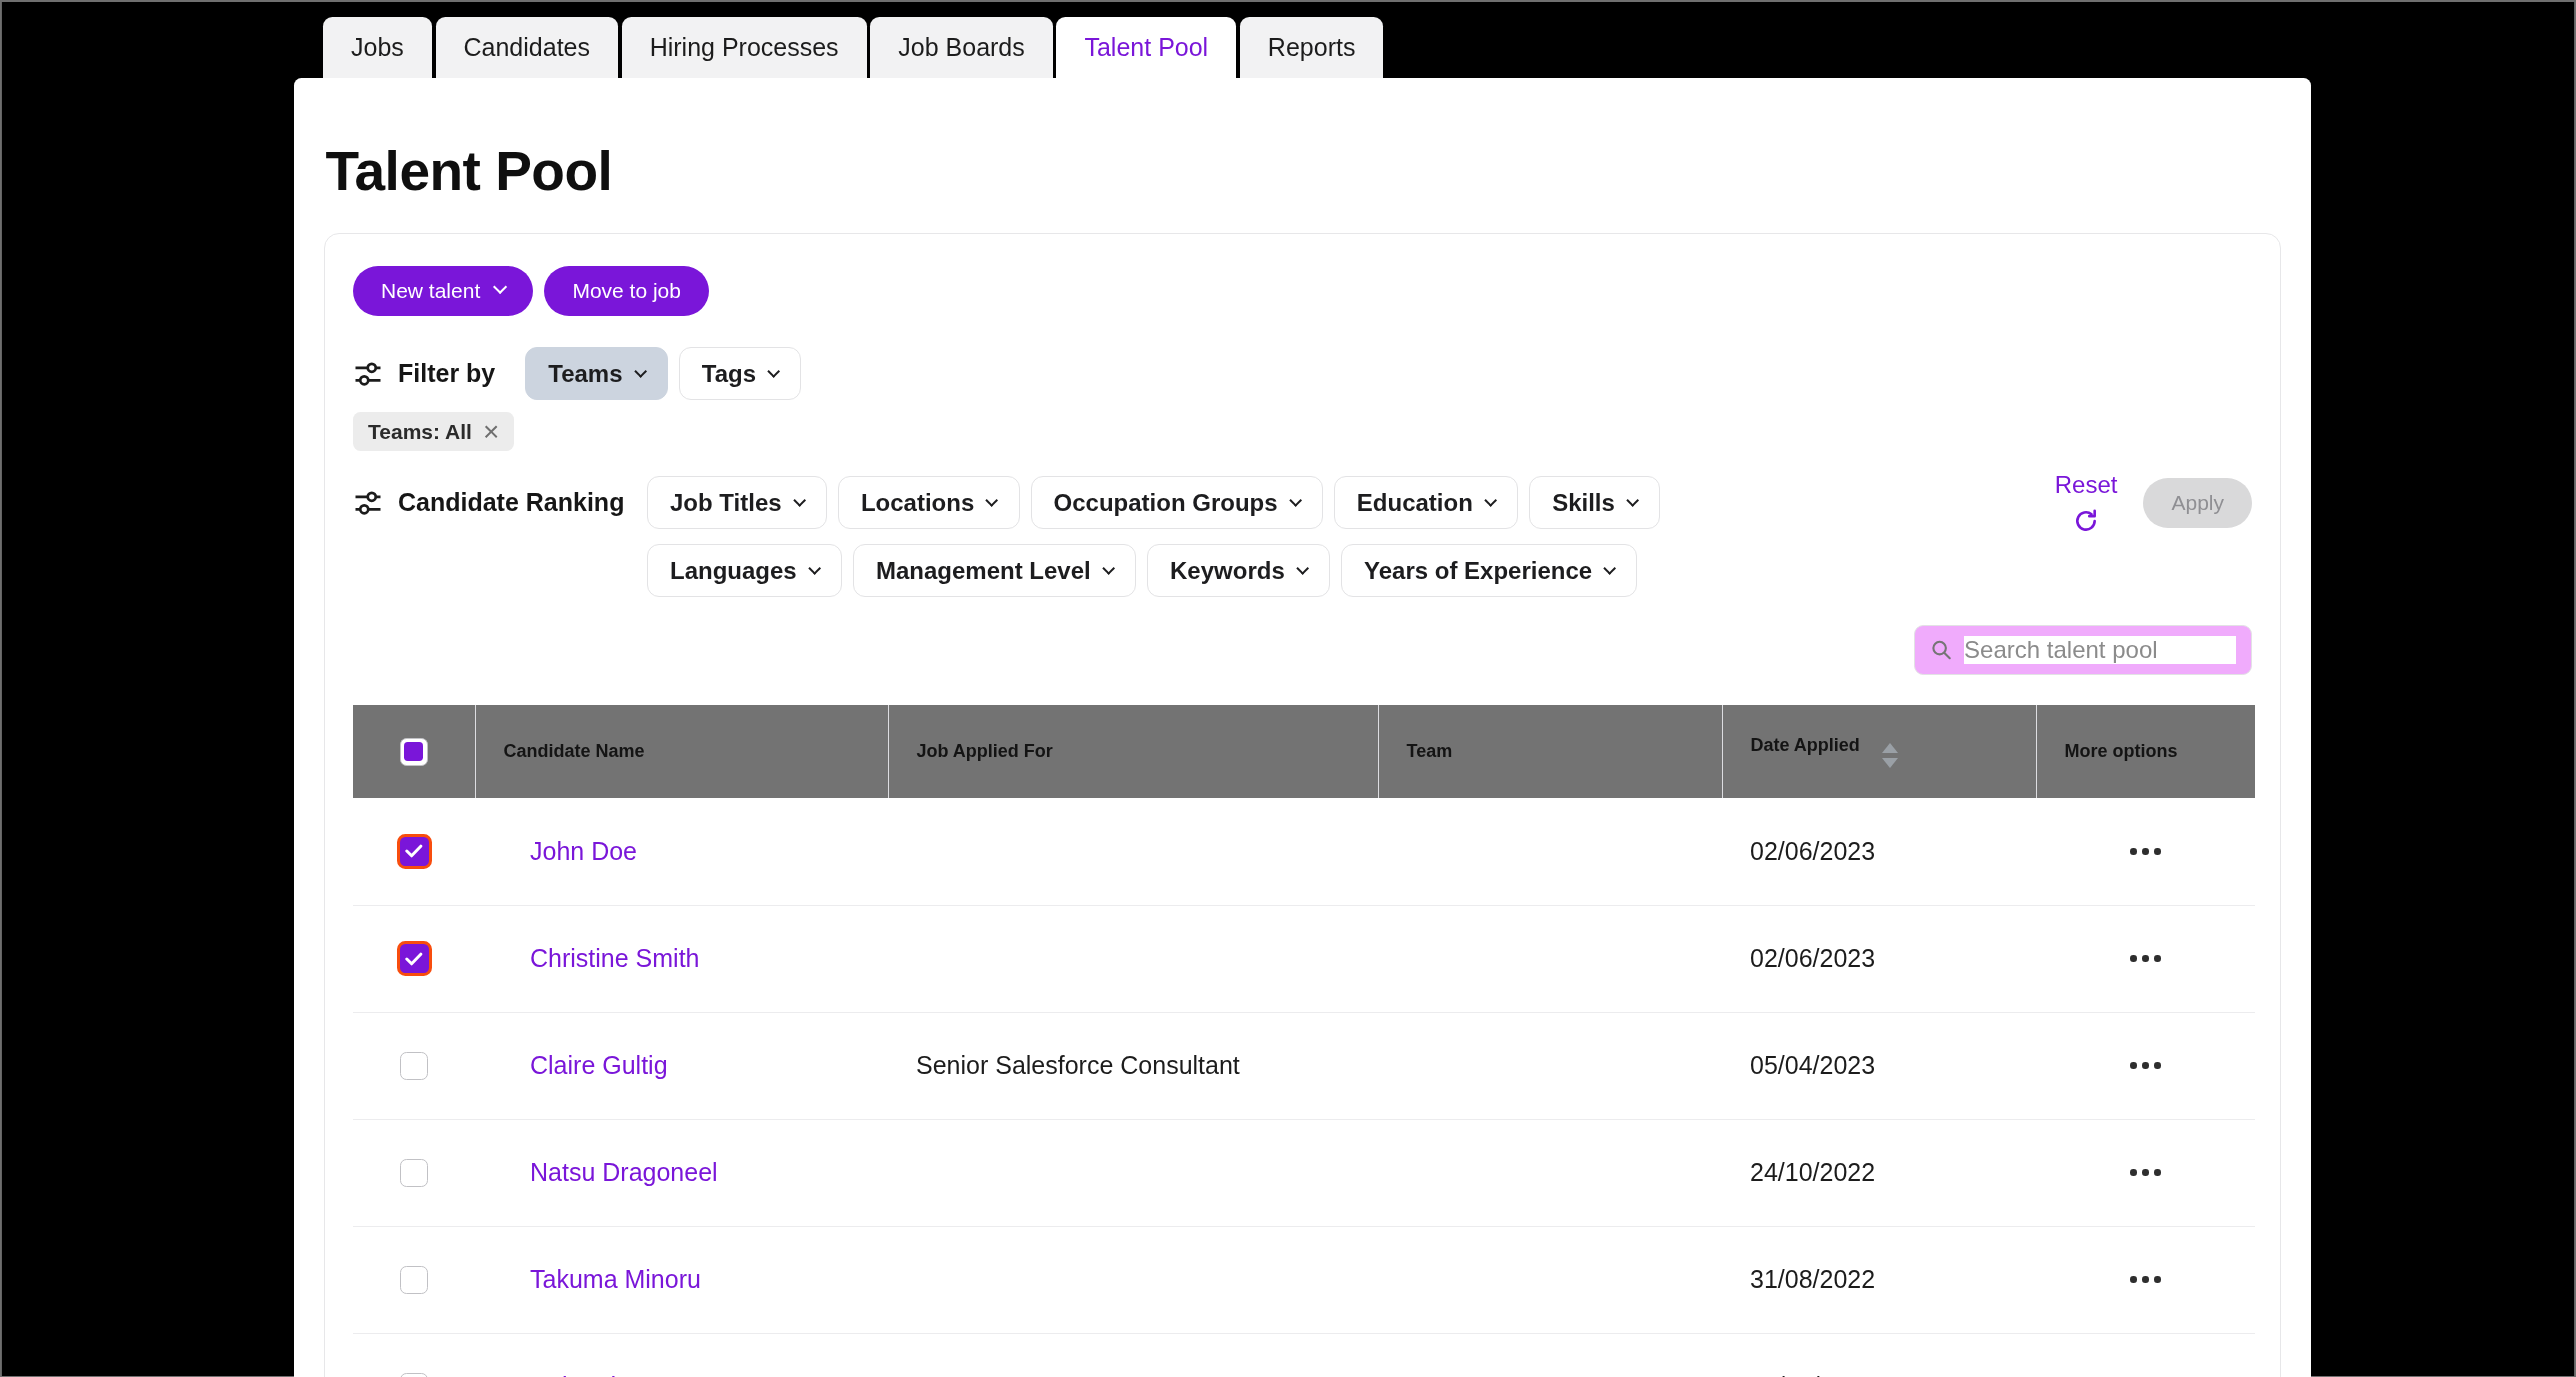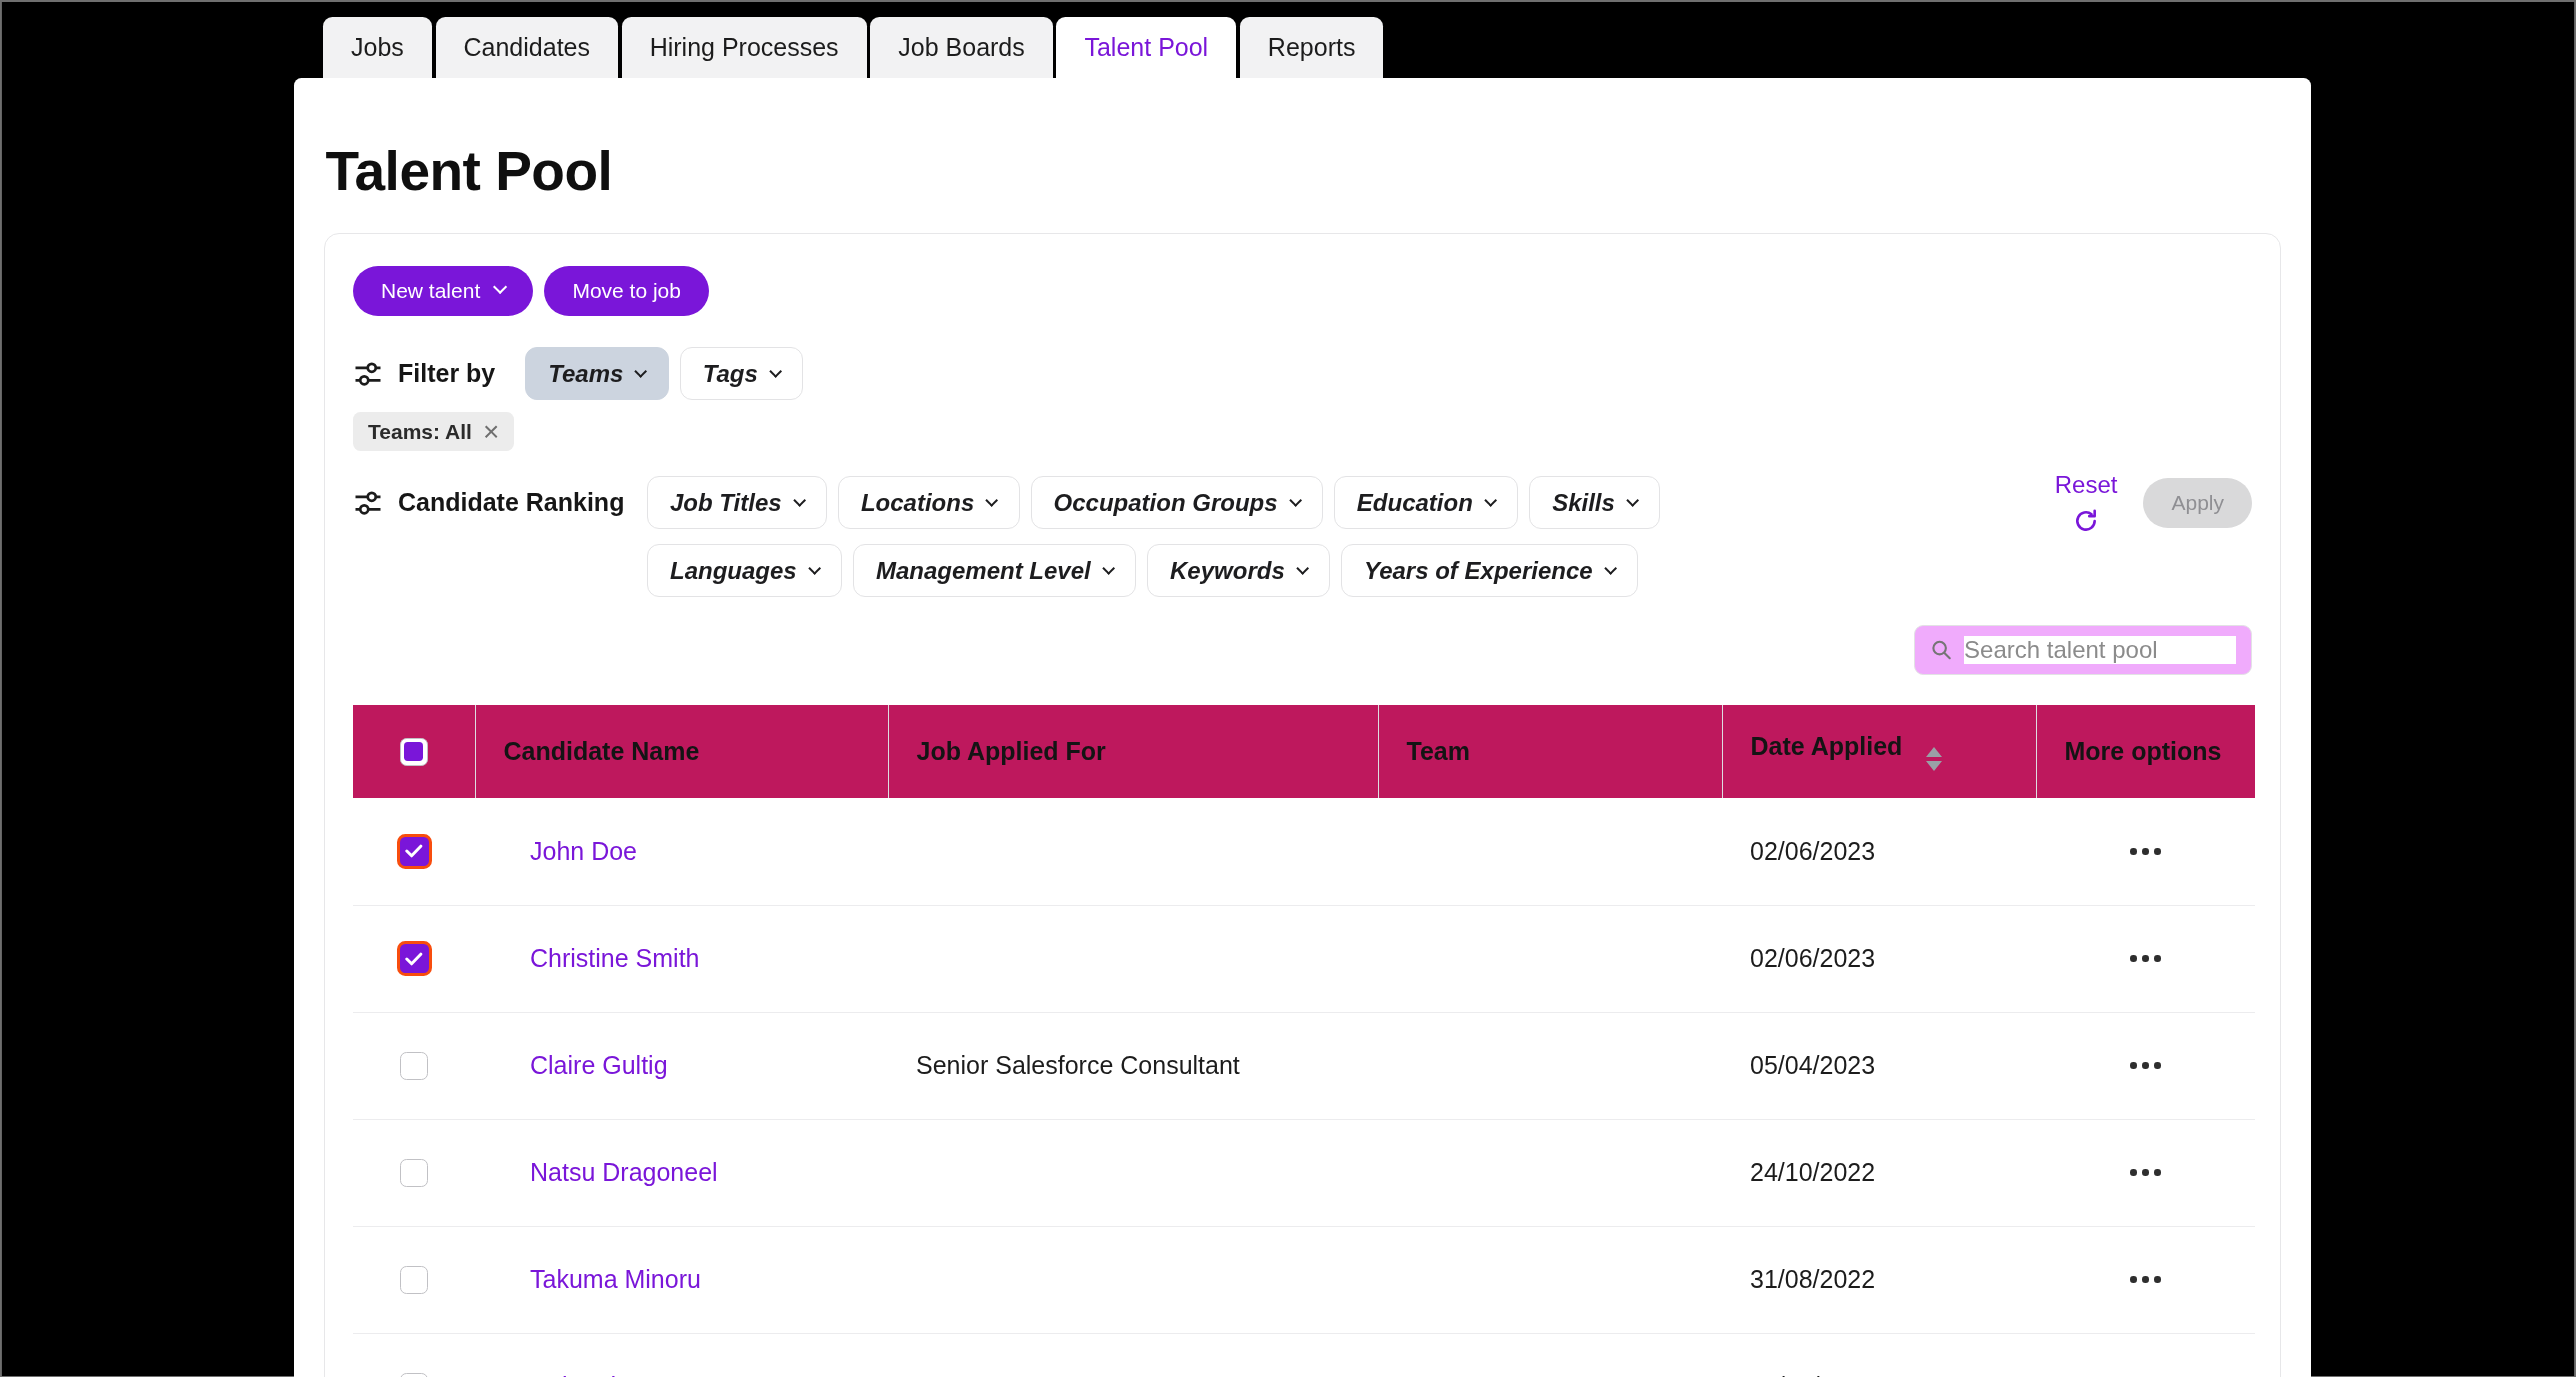--- a/index.html
+++ b/index.html
@@ -53,21 +53,21 @@
   }
 
   .filter-row { margin-top: 31.5px; display: flex; align-items: center; }
   .row-label { font-size: 25px; font-weight: 700; color: #161616; margin-left: 15px; white-space: nowrap; }
   .adj-icon { display: inline-flex; }
 
   .chip {
     height: 53px; padding: 0 22px; border-radius: 12px; border: 1.9px solid #e3e3e5;
     background: #fff; font-size: 24px; font-weight: 700; color: #1d1d1f;
     font-family: "Liberation Sans", sans-serif;
-    display: inline-flex; align-items: center; cursor: pointer; white-space: nowrap; font-style: italic;
+    display: inline-flex; align-items: center; cursor: pointer; white-space: nowrap;
   }
   .chip .caret { width: 9.3px; height: 9.3px; margin-left: 13px; margin-top: -4.6px; }
   .chip.selected { background: #ccd4df; border-color: #ccd4df; }
   .filter-chips { display: flex; gap: 11px; margin-left: 30px; }
 
   .applied-row { margin-top: 12px; }
   .tag {
     background: #ececec; border-radius: 7.4px; height: 39px; padding: 0 15px;
     display: inline-flex; align-items: center; font-weight: 700; font-size: 21px; color: #2b2b2b;
   }
@@ -91,22 +91,22 @@
   }
   .search input {
     border: none; outline: none; font-size: 24px; color: #333; width: 100%;
     font-family: "Liberation Sans", sans-serif;
   }
   .search input::placeholder { color: #8b8b8b; }
 
   
   table.grid { margin-top: 30px; width: 100%; border-collapse: collapse; table-layout: fixed; }
   table.grid thead th {
-    background: #be185d; height: 93px; text-align: left;
-    font-size: 25px; font-weight: 700; color: #141414; padding-left: 28px;
+    background: #737373; height: 93px; text-align: left;
+    font-size: 18px; font-weight: 700; color: #141414; padding-left: 28px;
   }
   table.grid thead th + th { border-left: 1.9px solid #dddde1; }
   table.grid thead th.col-check { padding-left: 0; }
   table.grid tbody td { height: 107px; border-bottom: 1.9px solid #ececee; font-size: 25px; color: #1c1c1c; padding-left: 28px; vertical-align: middle; }
   table.grid tbody td.col-check, table.grid tbody td.c-more { padding-left: 0; }
   td.c-name { padding-left: 55px !important; }
   a.name { color: #7a16d9; text-decoration: none; cursor: pointer; }
 
   .cb { width: 28px; height: 28px; border: 1.9px solid #c1c1c5; border-radius: 6.5px; background: #fff; margin: 0 auto; cursor: pointer; }
   .cb.checked {

